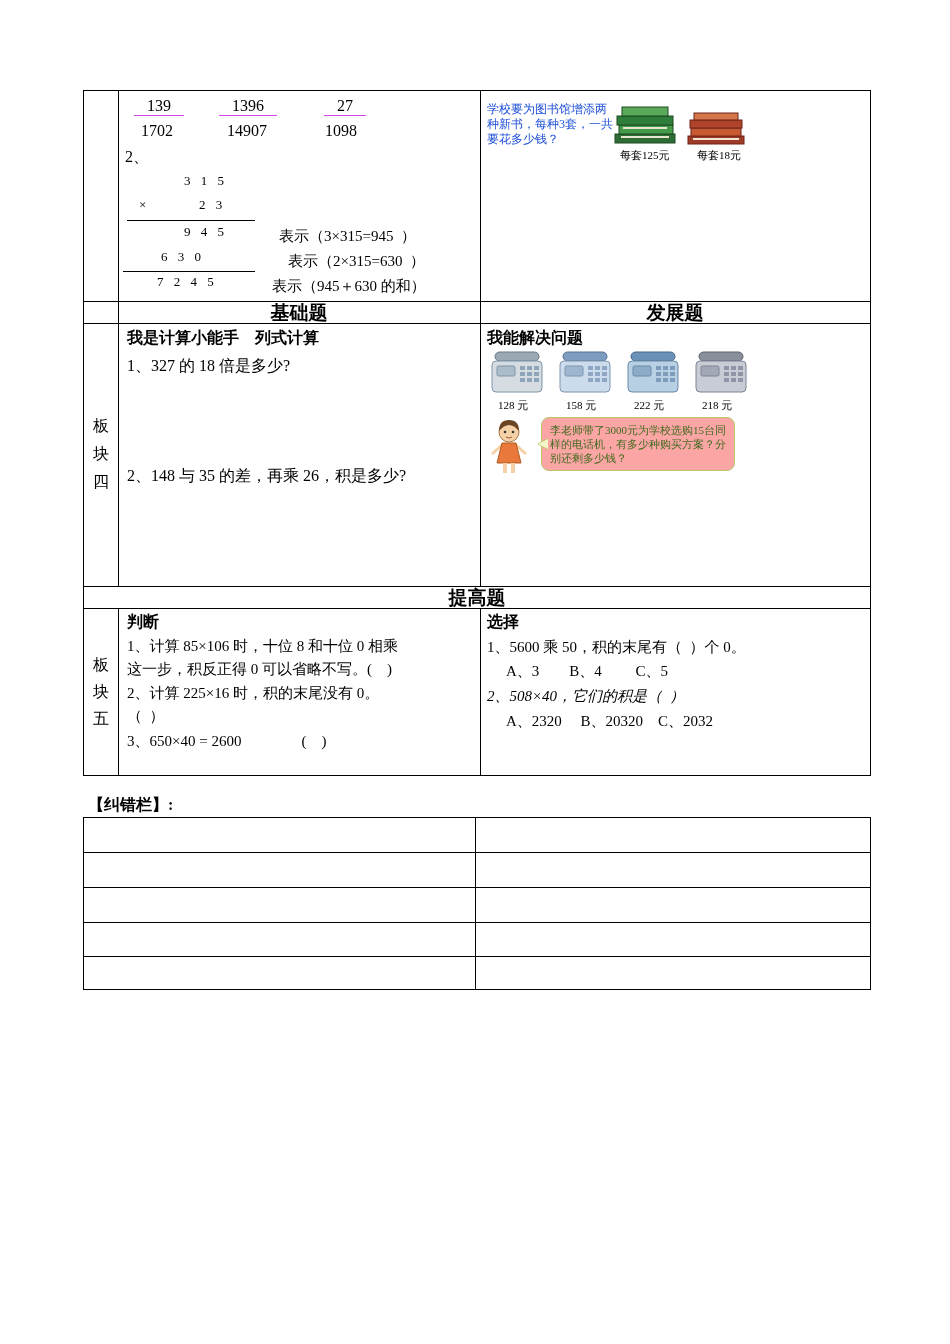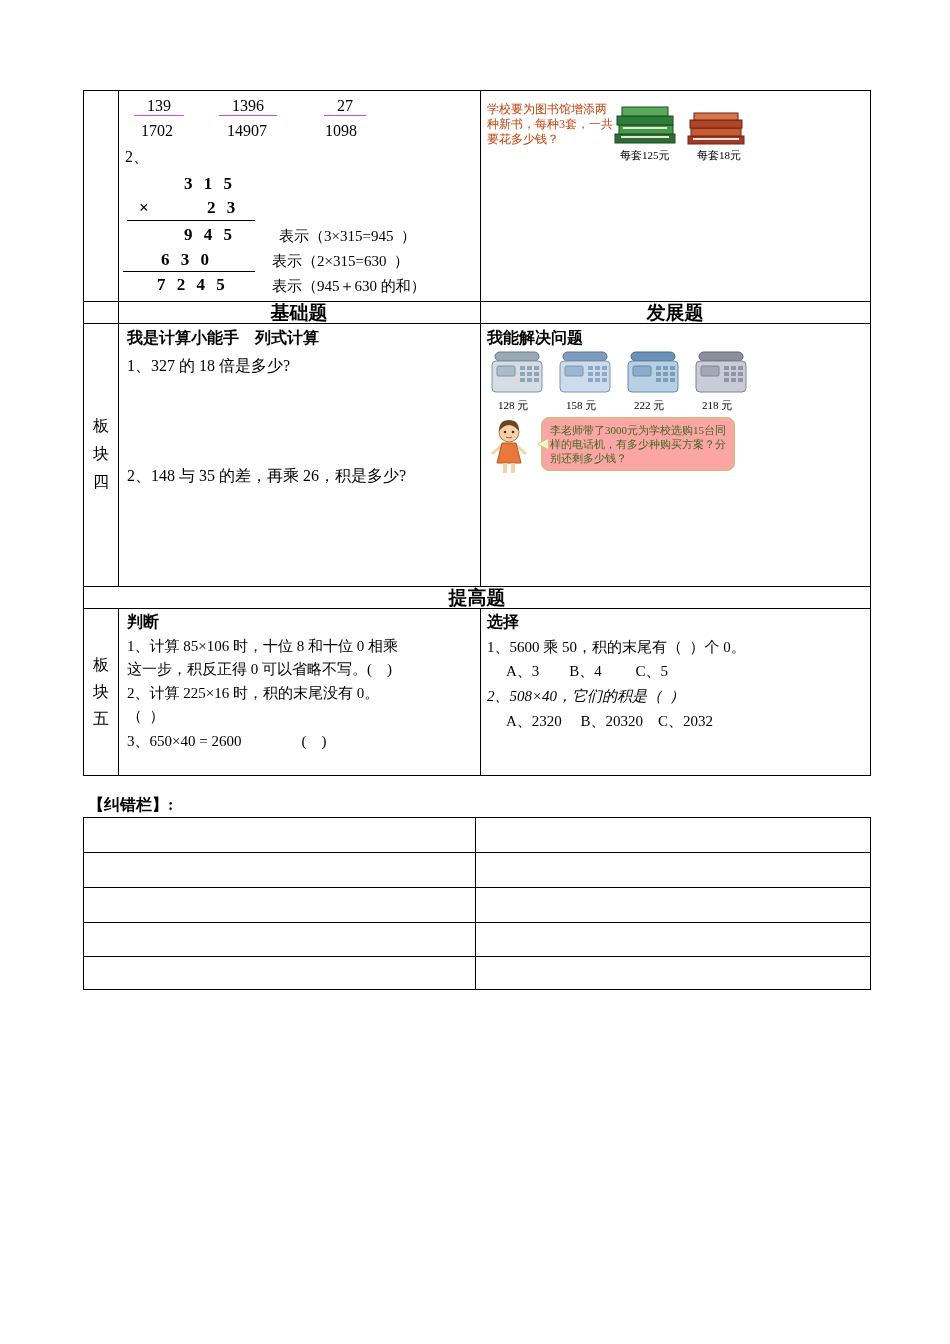--- a/index.html
+++ b/index.html
@@ -2,26 +2,26 @@
 <html><head>
 <meta charset="utf-8">
 <style>
   html,body{margin:0;padding:0;}
   body{width:950px;height:1344px;background:#ffffff;position:relative;overflow:hidden;
        font-family:"Liberation Serif","DejaVu Serif",serif;color:#000;}
   .t{position:absolute;white-space:pre;font-size:16px;line-height:1.3;}
   .b{font-weight:bold;}
   .sm{font-size:15px;}
   .xs{font-size:11px;line-height:1.3;}
-  .num{font-size:17px;word-spacing:7px;font-weight:bold;}
+  .num{font-size:13px;word-spacing:7px;}
   .line{position:absolute;background:#000;}
   .ans{position:absolute;font-size:16px;white-space:pre;border-bottom:1px solid #d946ef;padding:0 13px;}
   .hdr{position:absolute;font-weight:bold;font-size:19px;text-align:center;line-height:21px;white-space:pre;}
   .vtext{position:absolute;display:flex;flex-direction:column;align-items:center;justify-content:center;font-size:16px;}
-  .booktext{position:absolute;font-size:12px;line-height:15px;color:#c2410c;white-space:pre;}
+  .booktext{position:absolute;font-size:12px;line-height:15px;color:#1d4ed8;white-space:pre;}
   .icon{position:absolute;}
   .bubble{position:absolute;left:541px;top:417px;width:176px;background:#fca5a5;border:1px solid #b7c96a;
           border-radius:8px;padding:5px 8px;font-size:11px;line-height:14px;color:#3f6b1f;}
   .bubble::before{content:"";position:absolute;left:-11px;top:20px;width:0;height:0;
           border:6px solid transparent;border-right:11px solid #b7c96a;}
   .bubble::after{content:"";position:absolute;left:-9px;top:21px;width:0;height:0;
           border:5px solid transparent;border-right:10px solid #f3f6c9;}
   .ctable{position:absolute;left:83px;top:817px;width:788px;height:173px;border:1px solid #000;box-sizing:border-box;}
   svg{display:block;}
 </style>
@@ -49,26 +49,26 @@
   <div class="ans" style="left:219px;top:97px;">1396</div>
   <div class="ans" style="left:324px;top:97px;">27</div>
   <div class="t" style="left:141px;top:121px;">1702</div>
   <div class="t" style="left:227px;top:121px;">14907</div>
   <div class="t" style="left:325px;top:121px;">1098</div>
 
   <div class="t" style="left:125px;top:147px;">2、</div>
 
   <div class="t num" style="left:184px;top:173px;">3 1 5</div>
   <div class="t num" style="left:139px;top:197px;">×</div>
-  <div class="t num" style="left:199px;top:197px;margin-left:8px;">2 3</div>
+  <div class="t num" style="left:199px;top:197px;">2 3</div>
   <div class="line" style="left:127px;top:220px;width:128px;height:1px;"></div>
   <div class="t num" style="left:184px;top:224px;">9 4 5</div>
   <div class="t sm" style="left:272px;top:227px;margin-left:7px;">表示（3×315=945  ）</div>
   <div class="t num" style="left:161px;top:249px;">6 3 0</div>
-  <div class="t sm" style="left:272px;top:252px;">表示（2×315=630  ）</div>
+  <div class="t sm" style="left:288px;top:252px;">表示（2×315=630  ）</div>
   <div class="line" style="left:123px;top:271px;width:132px;height:1px;"></div>
   <div class="t num" style="left:157px;top:274px;">7 2 4 5</div>
   <div class="t sm" style="left:272px;top:277px;">表示（945＋630 的和）</div>
 
   <div class="booktext" style="left:487px;top:102px;">学校要为图书馆增添两</div>
   <div class="booktext" style="left:487px;top:117px;">种新书，每种3套，一共</div>
   <div class="booktext" style="left:487px;top:132px;">要花多少钱？</div>
 
   <div class="icon" style="left:612px;top:103px;">
     <svg width="66" height="42" viewBox="0 0 66 42">

